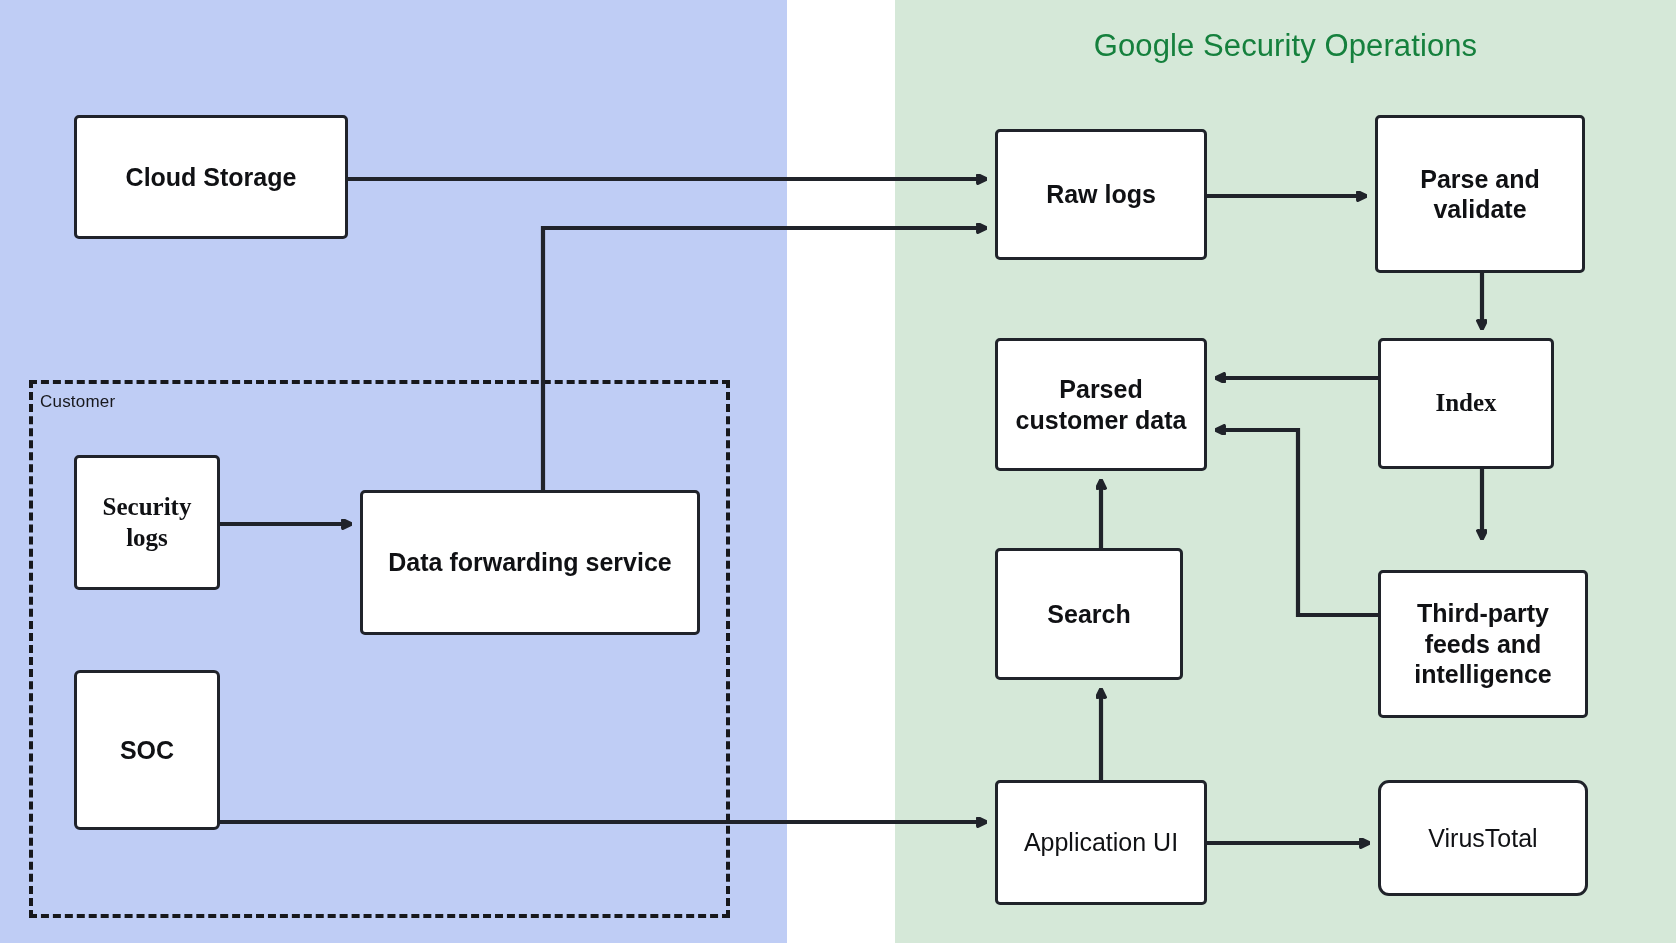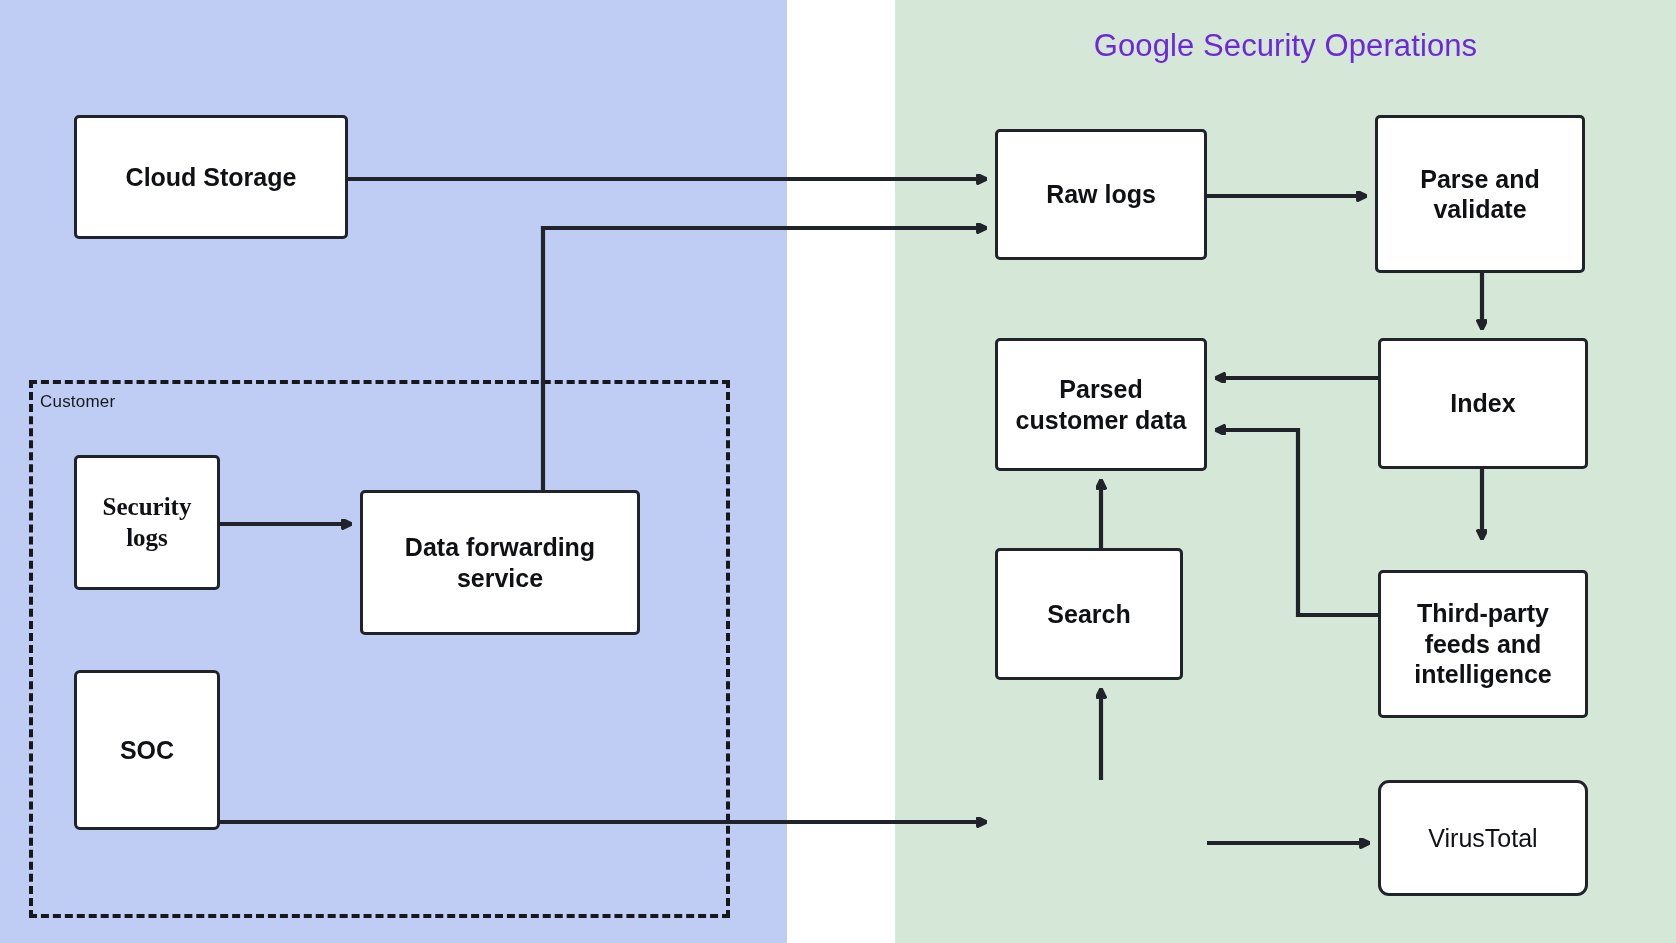--- a/index.html
+++ b/index.html
@@ -3,38 +3,38 @@
 <meta charset="utf-8">
 <style>
   html,body{margin:0;padding:0;background:#ffffff;}
   body{width:1676px;height:943px;font-family:"Liberation Sans",sans-serif;}
   #stage{position:relative;width:1676px;height:943px;overflow:hidden;background:#ffffff;}
   .panel{position:absolute;top:0;height:943px;}
   #panel-customer-env{left:0;width:787px;background:#bfcdf5;}
   #panel-google-secops{left:895px;width:781px;background:#d5e8d8;}
   #secops-title{
     position:absolute;left:895px;top:27px;width:781px;
-    text-align:center;font-size:31px;font-weight:400;color:#6d28d9;
+    text-align:center;font-size:31px;font-weight:400;color:#15803d;
     letter-spacing:.1px;line-height:1.2;
   }
   .node{
     position:absolute;background:#ffffff;border:3.5px solid #20232a;border-radius:5px;
     display:flex;align-items:center;justify-content:center;text-align:center;
     font-weight:700;font-size:25px;color:#101114;line-height:1.22;box-sizing:border-box;
     padding:4px 8px;
   }
   .node.light{font-weight:400;}
   #node-cloud-storage   {left:74px;  top:115px; width:274px; height:124px;}
   #node-security-logs   {left:74px;  top:455px; width:146px; height:135px;font-family:Liberation Serif, serif;}
   #node-soc             {left:74px;  top:670px; width:146px; height:160px;border-radius:6px;}
-  #node-data-forwarding {left:360px; top:490px; width:280px; height:145px;}
+  #node-data-forwarding {left:360px; top:490px; width:340px; height:145px;}
   #node-raw-logs        {left:995px; top:129px; width:212px; height:131px;}
   #node-parse-validate  {left:1375px;top:115px; width:210px; height:158px;}
   #node-parsed-data     {left:995px; top:338px; width:212px; height:133px;}
-  #node-index           {left:1378px;top:338px; width:210px; height:131px;}
+  #node-index           {left:1378px;top:338px; width:176px; height:131px;font-family:Liberation Serif, serif;}
   #node-search          {left:995px; top:548px; width:188px; height:132px;}
   #node-third-party     {left:1378px;top:548px; width:210px; height:148px;margin-top:22px;}
   #node-application-ui  {left:995px; top:780px; width:212px; height:125px;}
   #node-virustotal      {left:1378px;top:780px; width:210px; height:116px;border-radius:11px;}
 
   #group-customer{
     position:absolute;left:29px;top:380px;width:701px;height:538px;
     border:4px dashed #17181c;box-sizing:border-box;background:transparent;
   }
   #group-customer-label{
@@ -82,15 +82,16 @@
   <div class="node" id="node-security-logs">Security logs</div>
   <div class="node" id="node-soc">SOC</div>
   <div class="node" id="node-data-forwarding">Data forwarding service</div>
 
   <div class="node" id="node-raw-logs">Raw logs</div>
   <div class="node" id="node-parse-validate">Parse and validate</div>
   <div class="node" id="node-parsed-data">Parsed customer data</div>
   <div class="node" id="node-index">Index</div>
   <div class="node" id="node-search">Search</div>
   <div class="node" id="node-third-party">Third-party feeds and intelligence</div>
+  <div class="node light" id="node-application-ui">Application UI</div>
   <div class="node light" id="node-virustotal">VirusTotal</div>
 
 </div>
 
 </body></html>

